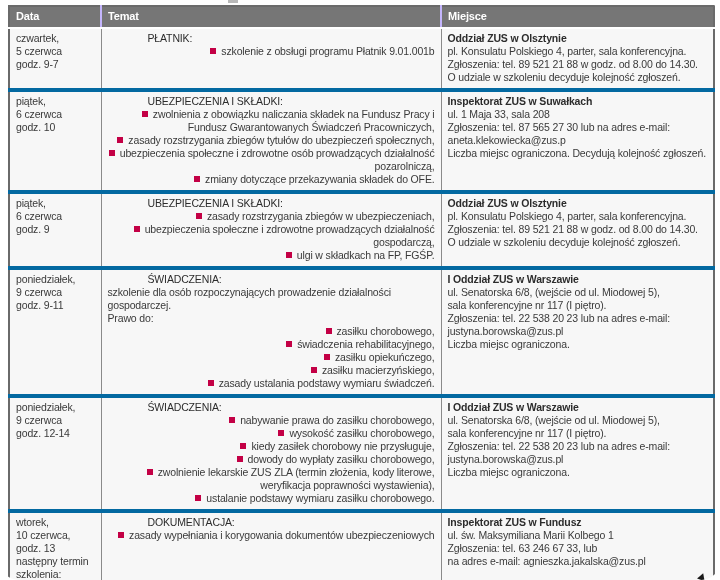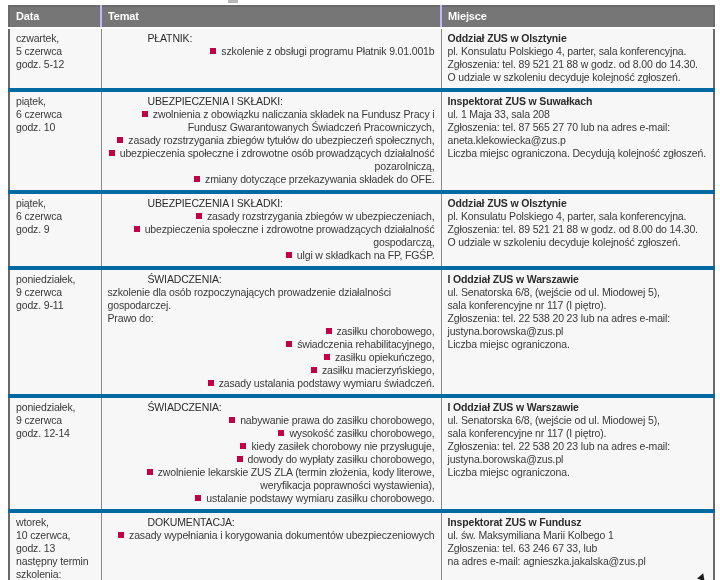--- a/index.html
+++ b/index.html
@@ -7,20 +7,21 @@
     padding: 0;
     background: #ffffff;
     font-family: "Liberation Sans", "DejaVu Sans", sans-serif;
   }
   .page {
     width: 720px;
     height: 580px;
     position: relative;
     background: #ffffff;
     overflow: hidden;
+    border-radius: 19px;
   }
   table.sched {
     position: absolute;
     left: 8px;
     top: 5px;
     width: 705px;
     border-collapse: collapse;
     table-layout: fixed;
     font-size: 10.5px;
     line-height: 13px;
@@ -106,21 +107,21 @@
         <th>Data</th>
         <th>Temat</th>
         <th>Miejsce</th>
       </tr>
     </thead>
     <tbody>
       <tr>
         <td>
             <div class="date-text">czwartek,
 5 czerwca
-godz. 5-12</div>
+godz. 9-7</div>
           </td>
         <td>
           <div class="topic-title">PŁATNIK:</div>
 
           <div class="bullets">
               <div class="bullet-item"><span class="sq"></span>szkolenie z obsługi programu Płatnik 9.01.001b</div>
             </div>
         </td>
         <td>
           <div class="place-title">Oddział ZUS w Olsztynie</div>
@@ -141,21 +142,21 @@
           <div class="bullets">
               <div class="bullet-item"><span class="sq"></span>zwolnienia z obowiązku naliczania składek na Fundusz Pracy i Fundusz Gwarantowanych Świadczeń Pracowniczych,</div>
               <div class="bullet-item"><span class="sq"></span>zasady rozstrzygania zbiegów tytułów do ubezpieczeń społecznych,</div>
               <div class="bullet-item"><span class="sq"></span>ubezpieczenia społeczne i zdrowotne osób prowadzących działalność pozarolniczą,</div>
               <div class="bullet-item"><span class="sq"></span>zmiany dotyczące przekazywania składek do OFE.</div>
             </div>
         </td>
         <td>
           <div class="place-title">Inspektorat ZUS w Suwałkach</div>
           <div class="place-lines">ul. 1 Maja 33, sala 208
-Zgłoszenia: tel. 87 565 27 70 lub na adres e-mail:
+Zgłoszenia: tel. 87 565 27 30 lub na adres e-mail:
 aneta.klekowiecka@zus.p
 Liczba miejsc ograniczona. Decydują kolejność zgłoszeń.</div>
         </td>
       </tr>
       <tr>
         <td>
             <div class="date-text">piątek,
 6 czerwca
 godz. 9</div>
           </td>

